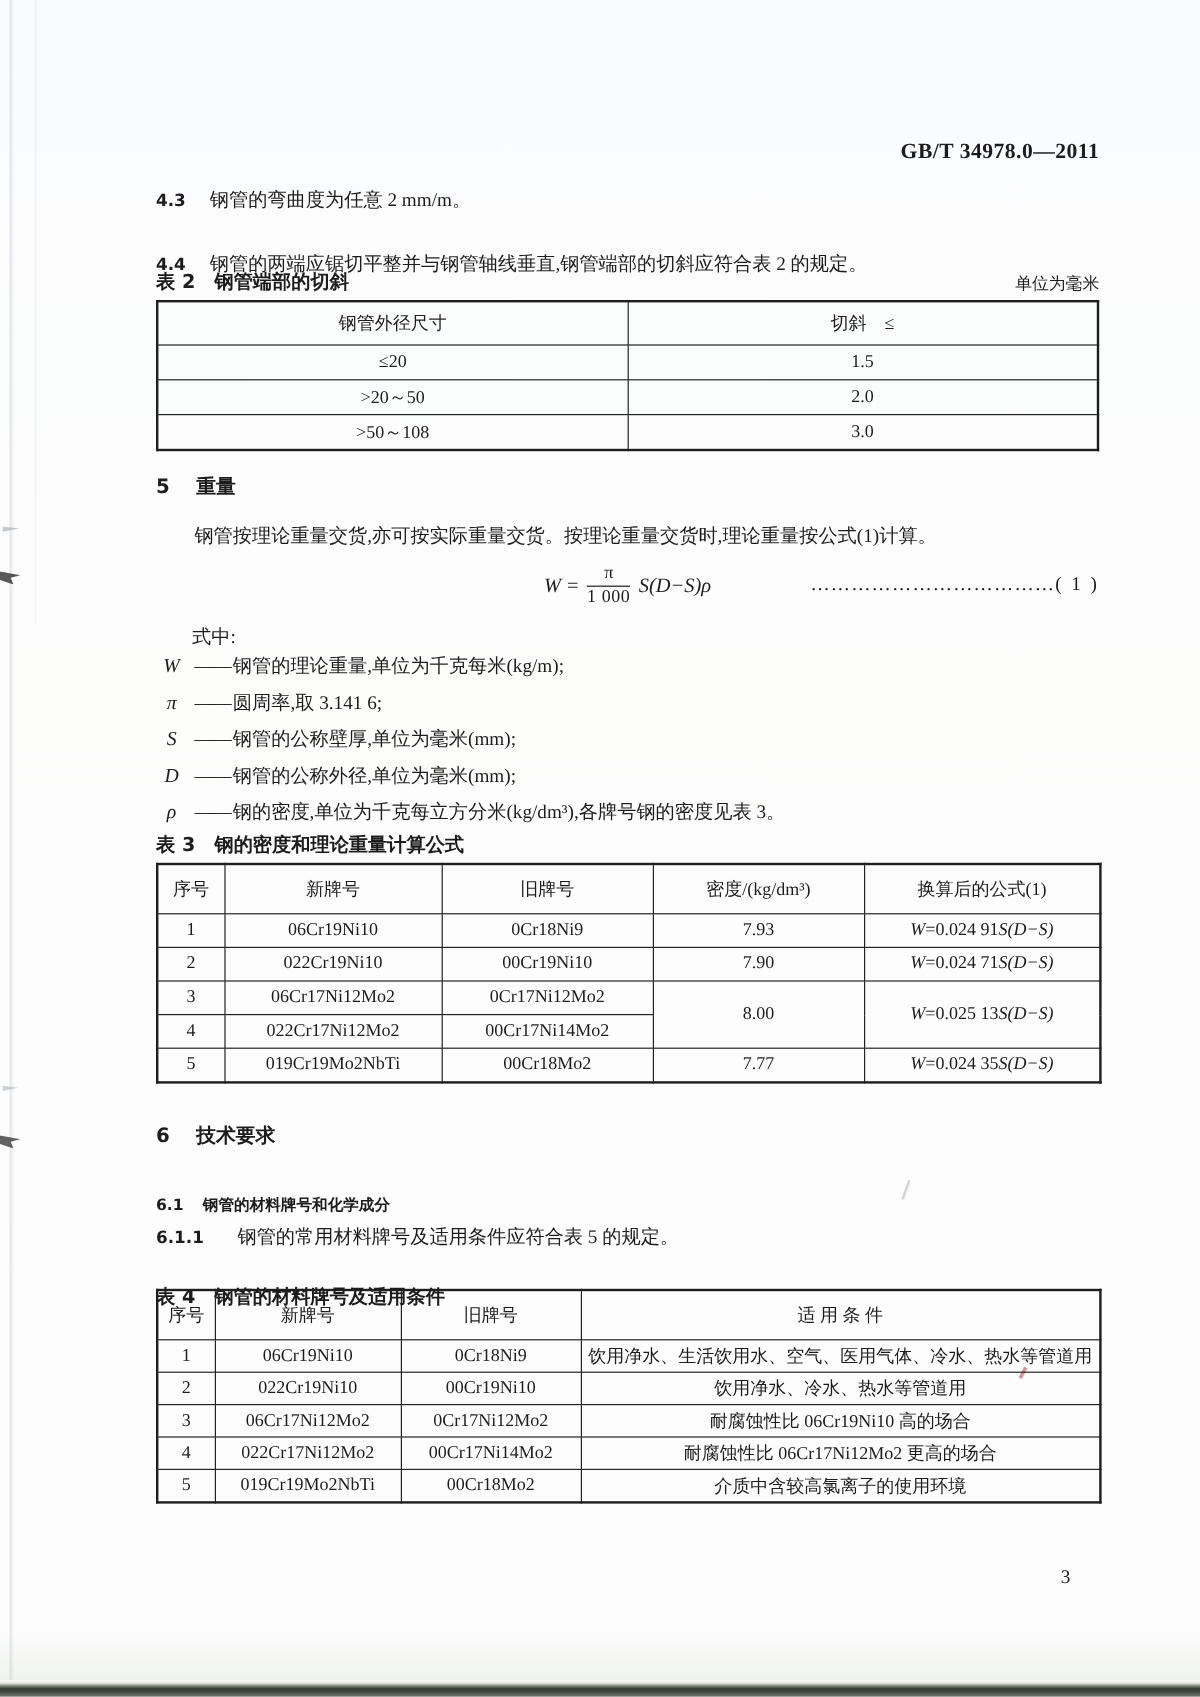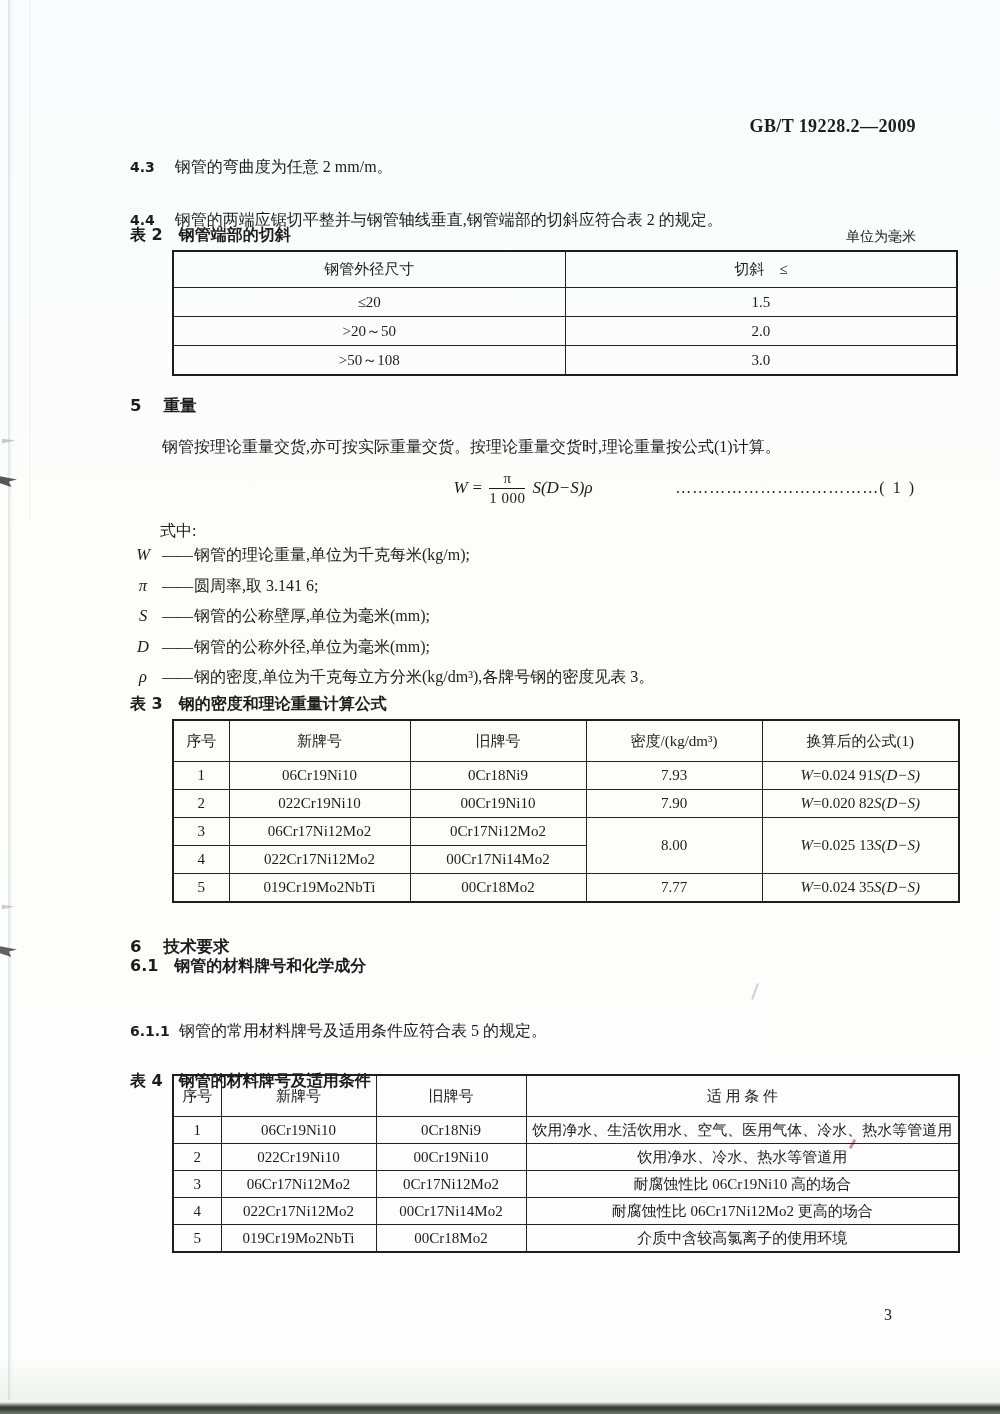--- a/index.html
+++ b/index.html
@@ -42,21 +42,21 @@
   .sec-head .num{margin-right:22px;}
   .indent-para{left:130px;width:786px;font-size:16px;text-indent:2em;}
 
   
   .cap-row{left:130px;width:786px;}
   .cap-center{display:block;font-size:16px;}
   .unit-note{position:absolute;right:0;top:3px;font-size:14px;font-weight:400;
     font-family:"Liberation Serif","DejaVu Serif",serif;}
 
   
-  table.gb{border-collapse:collapse;table-layout:fixed;background:transparent;margin-left:42px;}
+  table.gb{border-collapse:collapse;table-layout:fixed;background:transparent;}
   table.gb td,table.gb th{border:1px solid #232323;text-align:center;vertical-align:middle;
     font-weight:400;font-size:15px;padding:0 4px;overflow:hidden;}
   table.gb{border:2px solid #1e1e1e;}
   .t2{top:250px;left:130px;width:786px;}
   .t2 th{height:35px;font-size:15.5px;}
   .t2 td{height:28px;font-size:15.5px;}
   .t3{top:719px;left:130px;width:786px;}
   .t3 th{height:40px;}
   .t3 td{height:27px;}
   .t4{top:1074px;left:130px;width:786px;}
@@ -90,21 +90,21 @@
   <div class="crease-left"></div>
   <div class="crease-left2"></div>
   <div class="mark mark-a2"></div>
   <div class="mark mark-a"></div>
   <div class="mark mark-b2"></div>
   <div class="mark mark-b"></div>
   <div class="mark red-tick"></div>
   <div class="mark pencil"></div>
   <div class="scan-bottom"></div>
 
-  <div class="abs doc-header">GB/T 19228.2—2009</div>
+  <div class="abs doc-header">GB/T 34978.0—2011</div>
 
   <div class="abs clause" style="top:157px;">
     <span class="num">4.3</span><span>钢管的弯曲度为任意 2 mm/m。</span>
   </div>
   <div class="abs clause" style="top:210px;">
     <span class="num">4.4</span><span>钢管的两端应锯切平整并与钢管轴线垂直,钢管端部的切斜应符合表 2 的规定。</span>
   </div>
 
   <div class="abs cap-row" style="top:225px;">
     <span class="cap-center hei">表 2　钢管端部的切斜</span>
@@ -211,21 +211,21 @@
       <td>06Cr19Ni10</td>
       <td>0Cr18Ni9</td>
       <td>7.93</td>
       <td class="fcell"><span class="it">W</span><span>=0.024 91</span><span class="it">S(D−S)</span></td>
     </tr>
     <tr>
       <td>2</td>
       <td>022Cr19Ni10</td>
       <td>00Cr19Ni10</td>
       <td>7.90</td>
-      <td class="fcell"><span class="it">W</span><span>=0.020 82</span><span class="it">S(D−S)</span></td>
+      <td class="fcell"><span class="it">W</span><span>=0.024 71</span><span class="it">S(D−S)</span></td>
     </tr>
     <tr>
       <td>3</td>
       <td>06Cr17Ni12Mo2</td>
       <td>0Cr17Ni12Mo2</td>
       <td rowspan="2">8.00</td>
       <td rowspan="2" class="fcell"><span class="it">W</span><span>=0.025 13</span><span class="it">S(D−S)</span></td>
     </tr>
     <tr>
       <td>4</td>
@@ -238,25 +238,25 @@
       <td>00Cr18Mo2</td>
       <td>7.77</td>
       <td class="fcell"><span class="it">W</span><span>=0.024 35</span><span class="it">S(D−S)</span></td>
     </tr>
   </tbody>
     </table>
 
   <div class="abs sec-head hei" style="top:936px;">
     <span class="num">6</span><span>技术要求</span>
   </div>
-  <div class="abs sec-head hei" style="top:956px;font-size:16px;">
+  <div class="abs sec-head hei" style="top:995px;font-size:13px;">
     <span class="num" style="margin-right:16px;">6.1</span><span>钢管的材料牌号和化学成分</span>
   </div>
   <div class="abs clause" style="top:1021px;">
-    <span class="num" style="margin-right:9px;">6.1.1</span><span>钢管的常用材料牌号及适用条件应符合表 5 的规定。</span>
+    <span class="num" style="margin-right:28px;">6.1.1</span><span>钢管的常用材料牌号及适用条件应符合表 5 的规定。</span>
   </div>
 
   <div class="abs cap-row" style="top:1051px;margin-top:20px;">
     <span class="cap-center hei">表 4　钢管的材料牌号及适用条件</span>
   </div>
 
   <table class="gb t4 abs">
     <colgroup>
       <col style="width:48px">
         <col style="width:155px">

